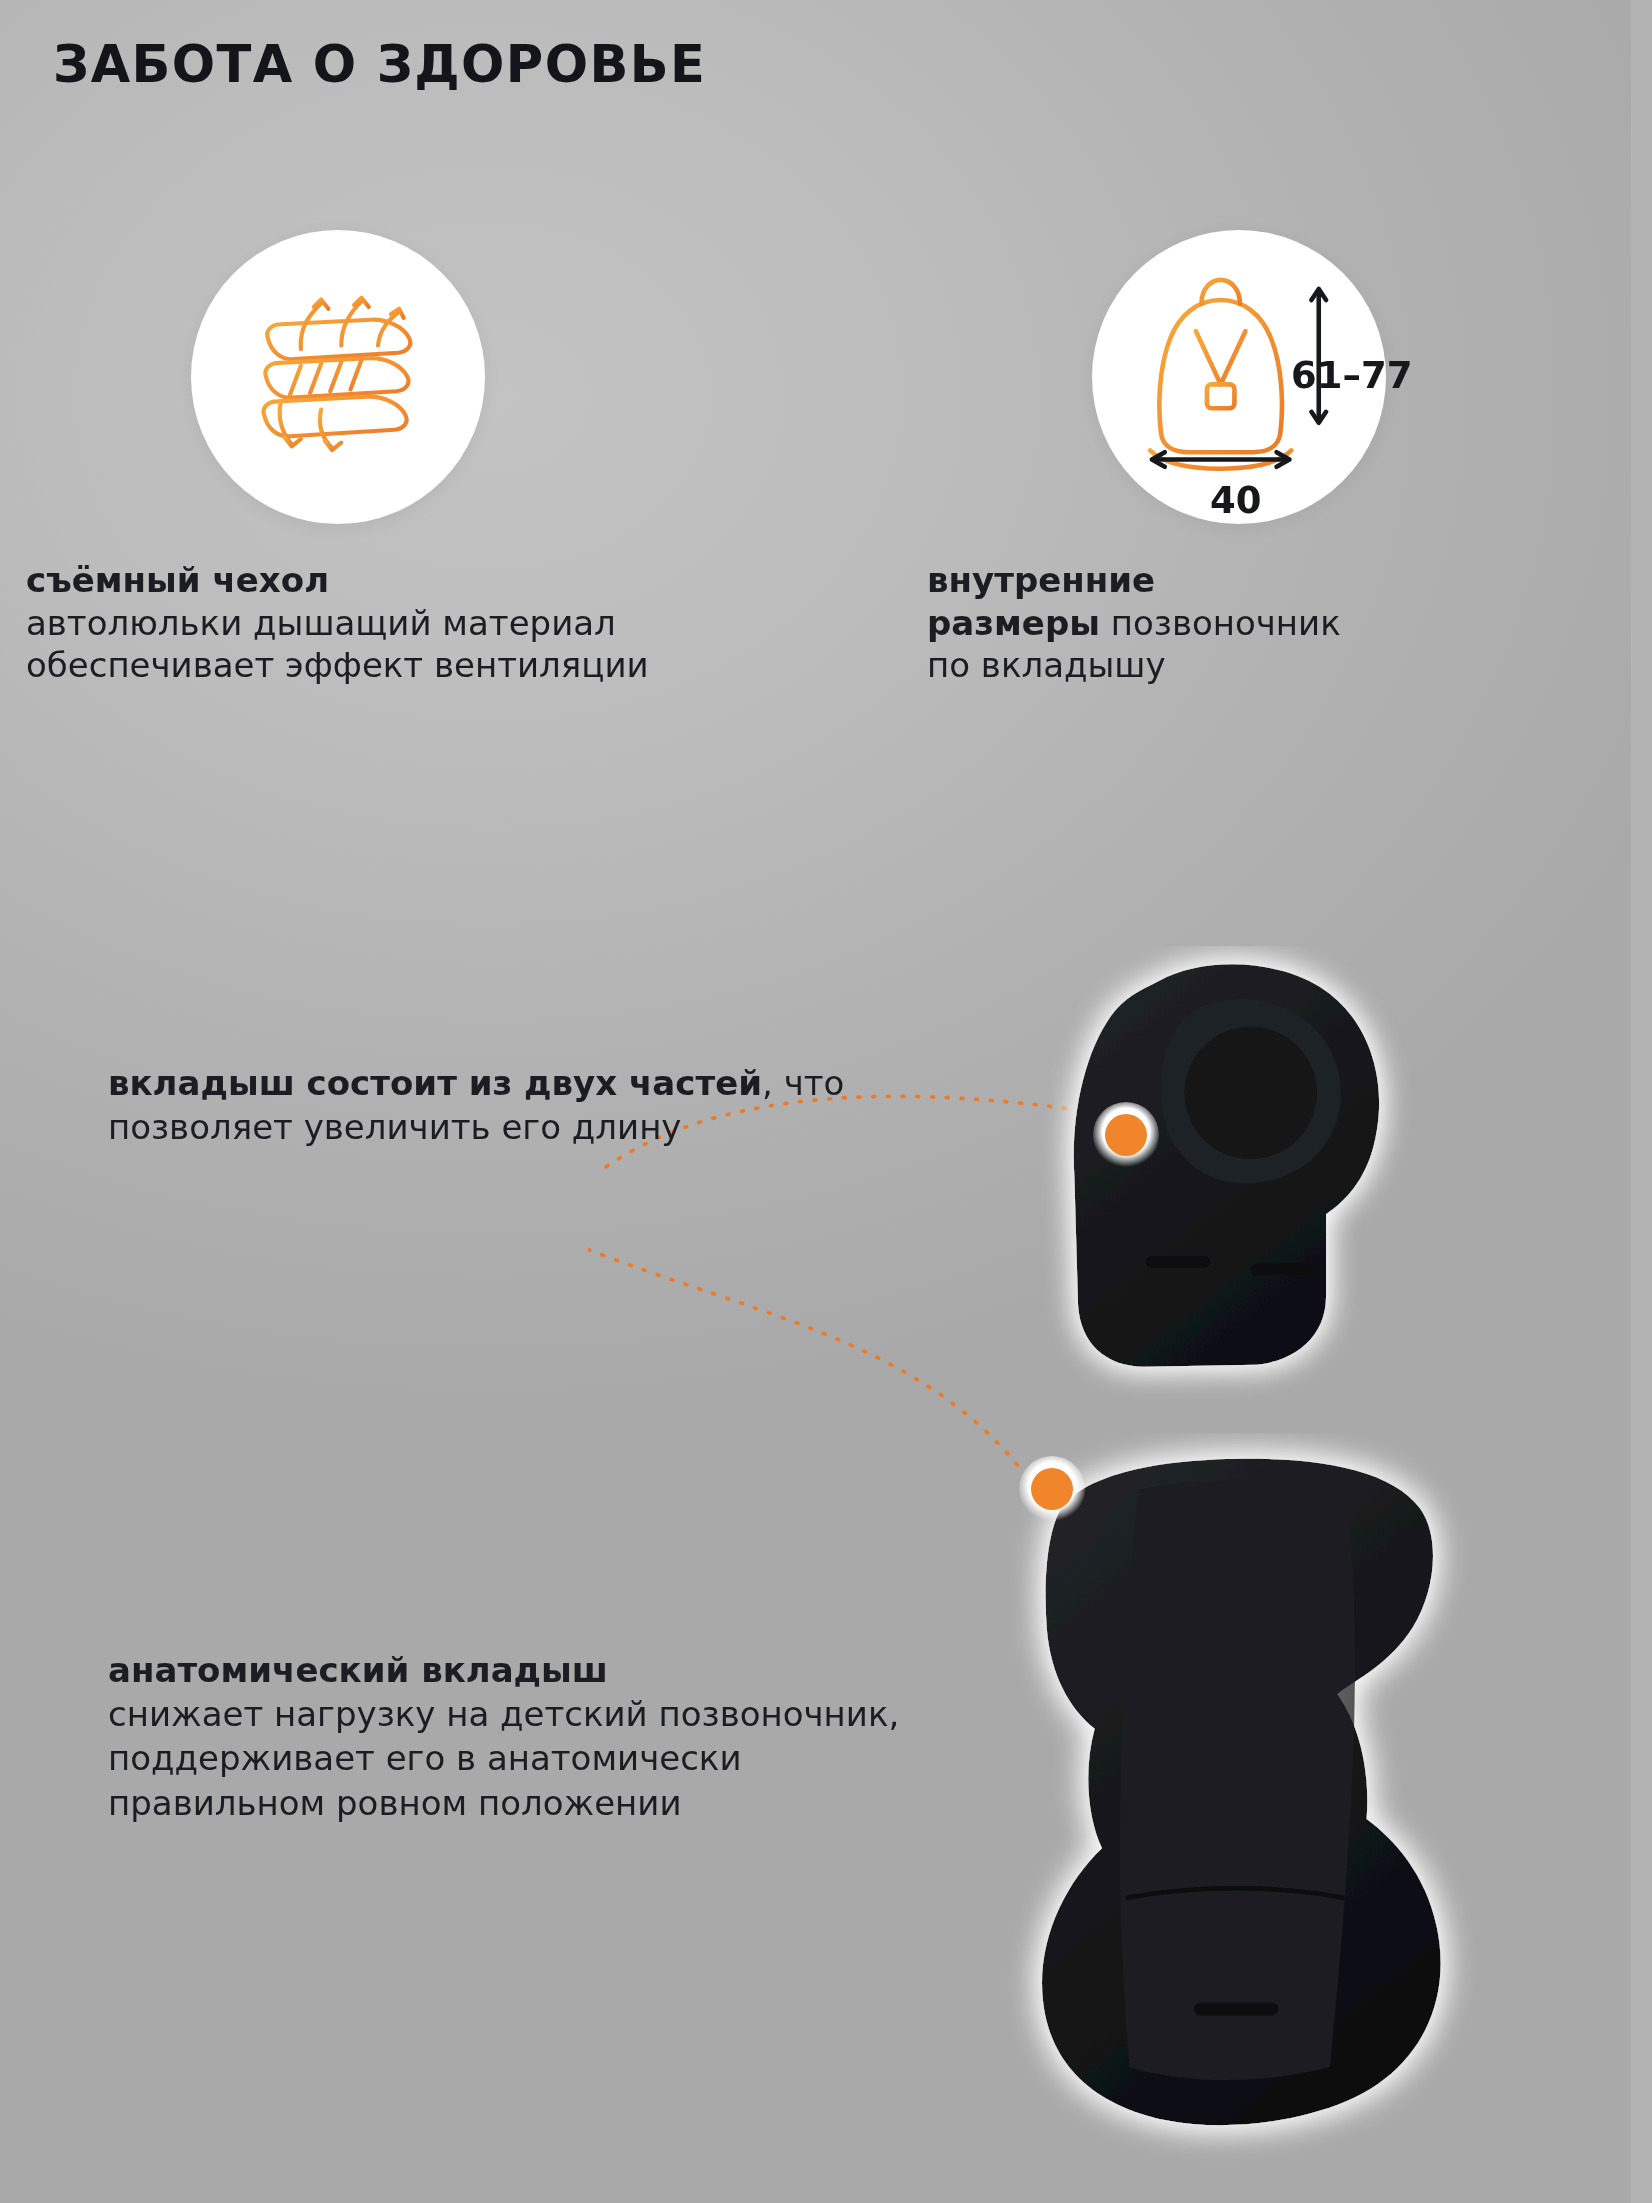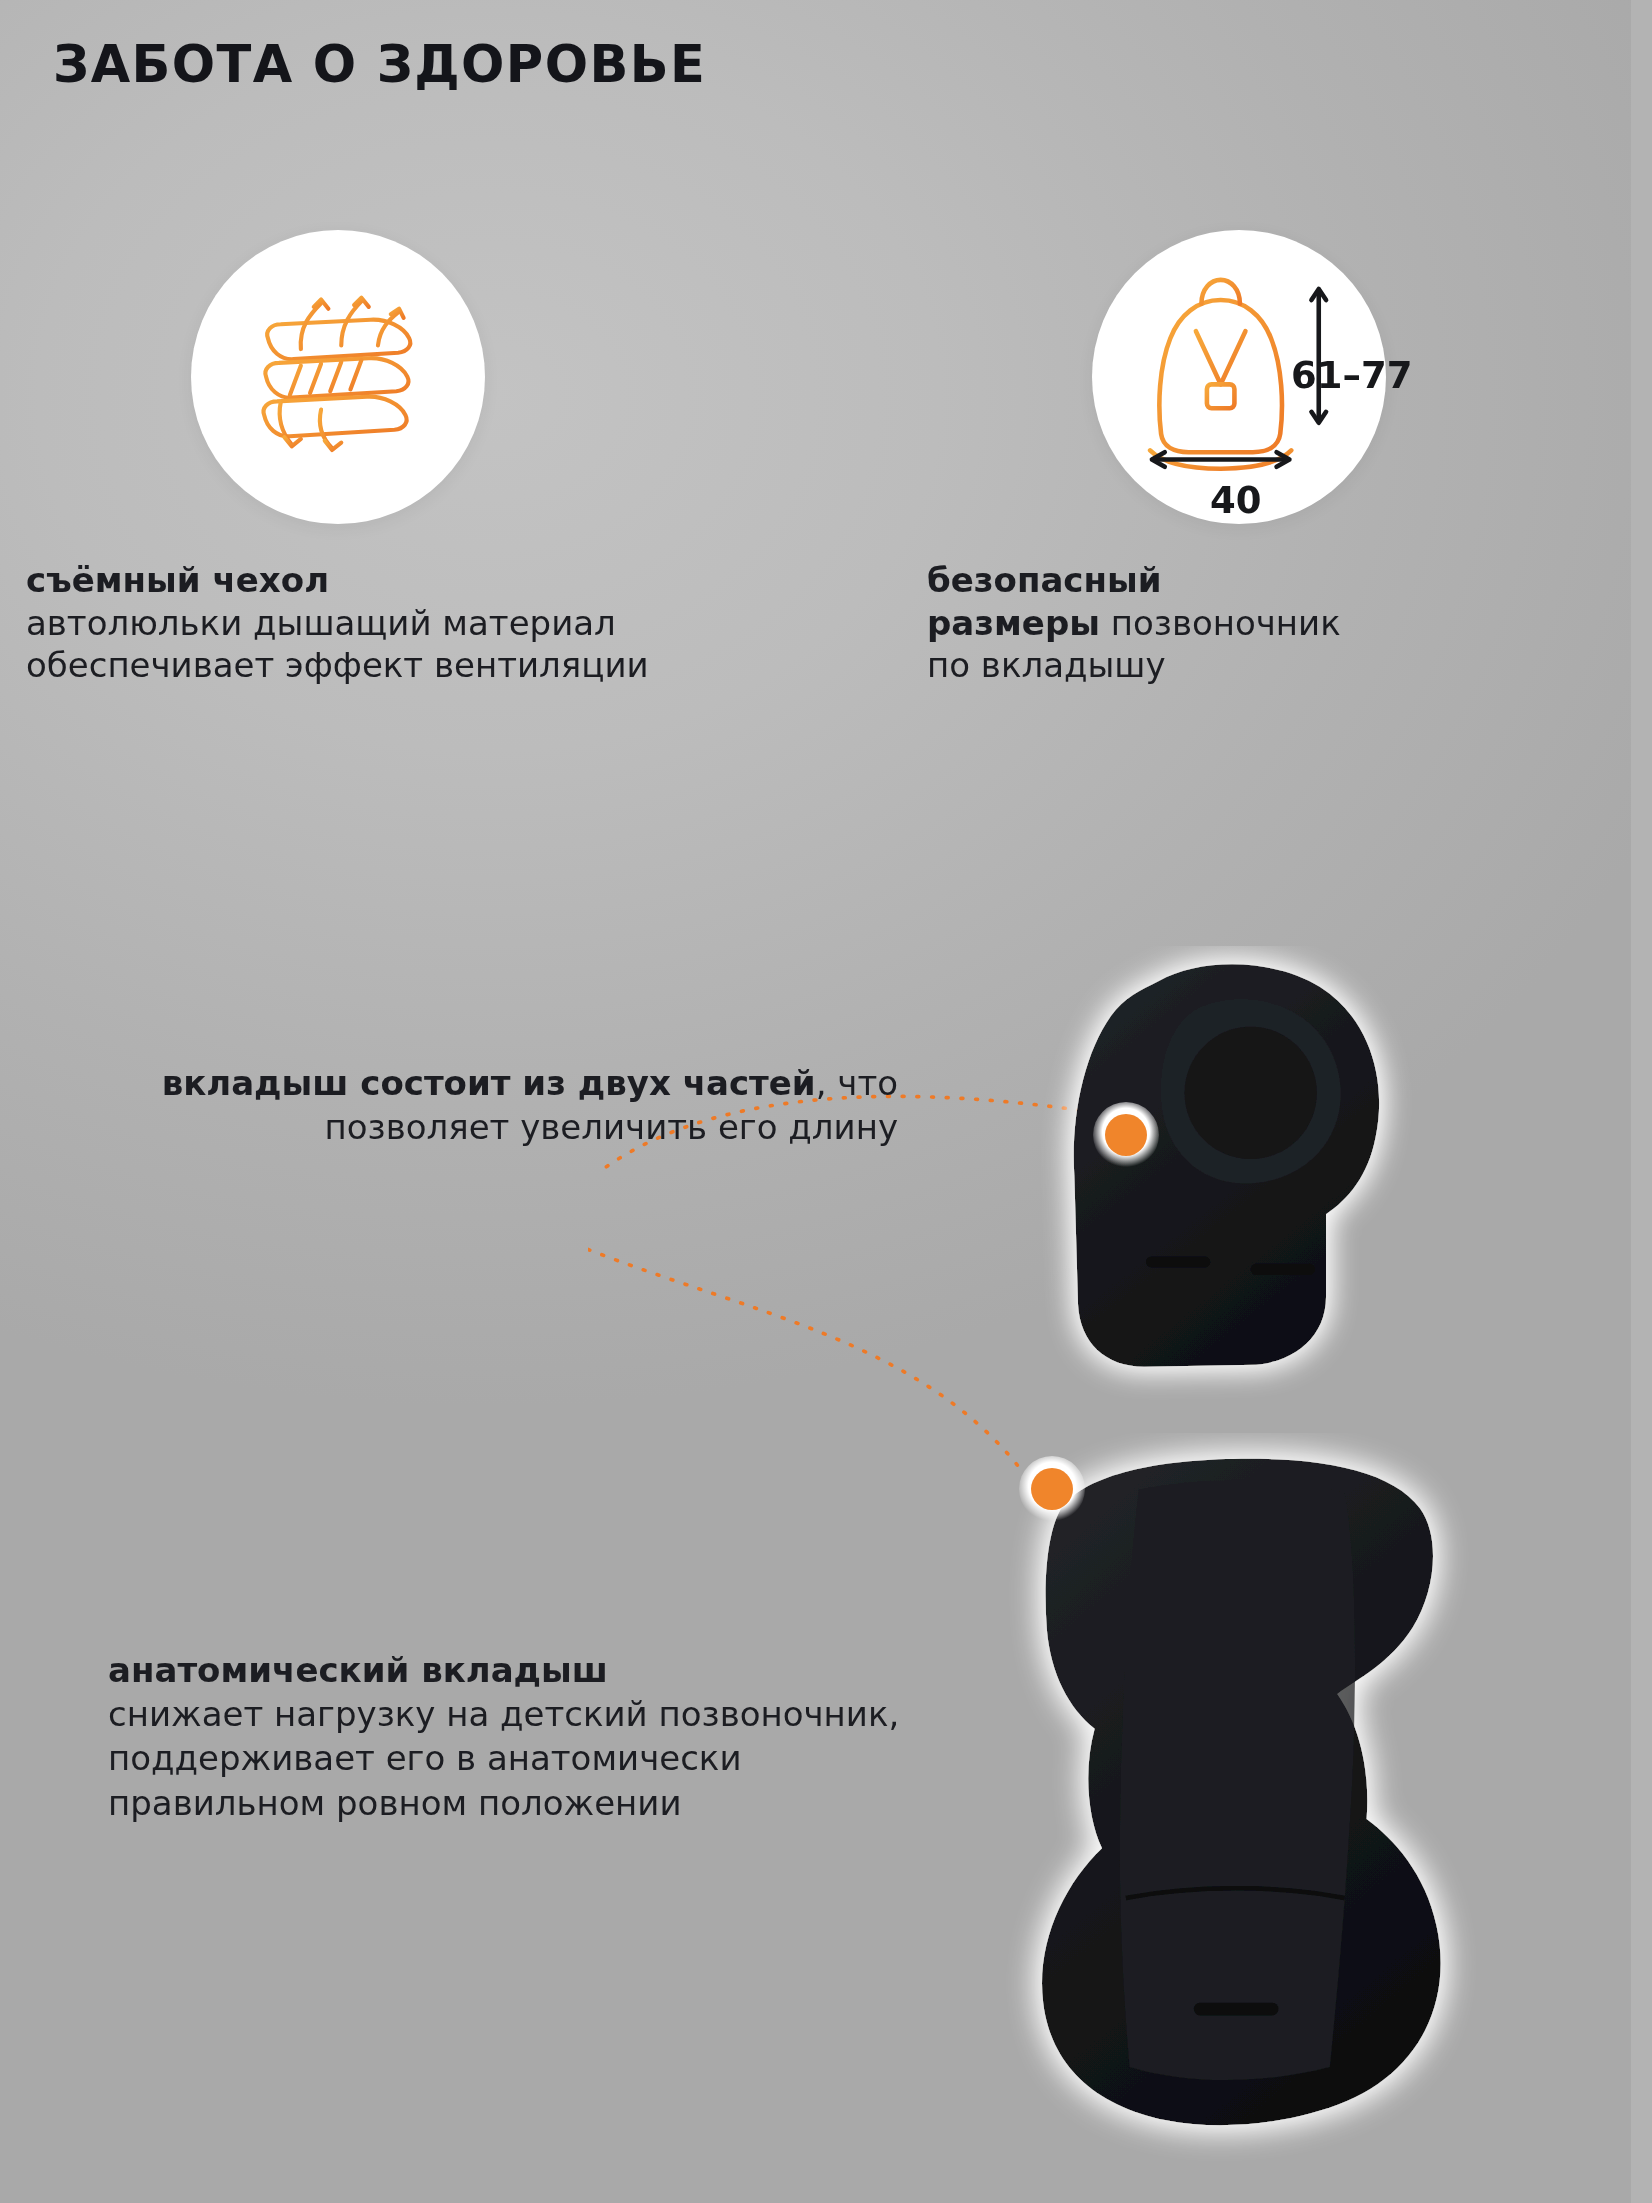--- a/index.html
+++ b/index.html
@@ -70,21 +70,20 @@
     font-size: 34px;
     line-height: 1.3;
     color: #1c1d22;
   }
   .callout b { font-weight: 800; }
 
   .callout-1 {
     left: 108px;
     top: 1061px;
     width: 790px;
-    text-align: right;
   }
   .callout-2 {
     left: 108px;
     top: 1648px;
     width: 808px;
     text-align: left;
   }
 
   
   .product {
@@ -196,21 +195,21 @@
             <path d="M224 158 L232 170 L240 158"></path>
 
             <path d="M52 210 L198 210"></path>
             <path d="M64 202 L50 210 L64 218"></path>
             <path d="M186 202 L200 210 L186 218"></path>
           </g>
         </svg>
       </span>
     </div>
     <div class="feat-text">
-      <b>безопасный</b><br>
+      <b>внутренние</b><br>
       <b>размеры</b><span> позвоночник</span><br>
       <span>по вкладышу</span>
     </div>
   </div>
 
   <div style="position:absolute; left:1291px; top:354px; font-size:37px; font-weight:800; color:#17181b;">61–77</div>
   <div style="position:absolute; left:1210px; top:479px; font-size:37px; font-weight:800; color:#17181b;">40</div>
 
   <svg style="position:absolute; left:588px; top:1038px;" width="588" height="478" viewBox="0 0 640 520" fill="none">
     <path d="M20 140 C150 50 360 52 560 82" stroke="#ee7a27" stroke-width="4" stroke-dasharray="2 14" stroke-linecap="round"></path>

